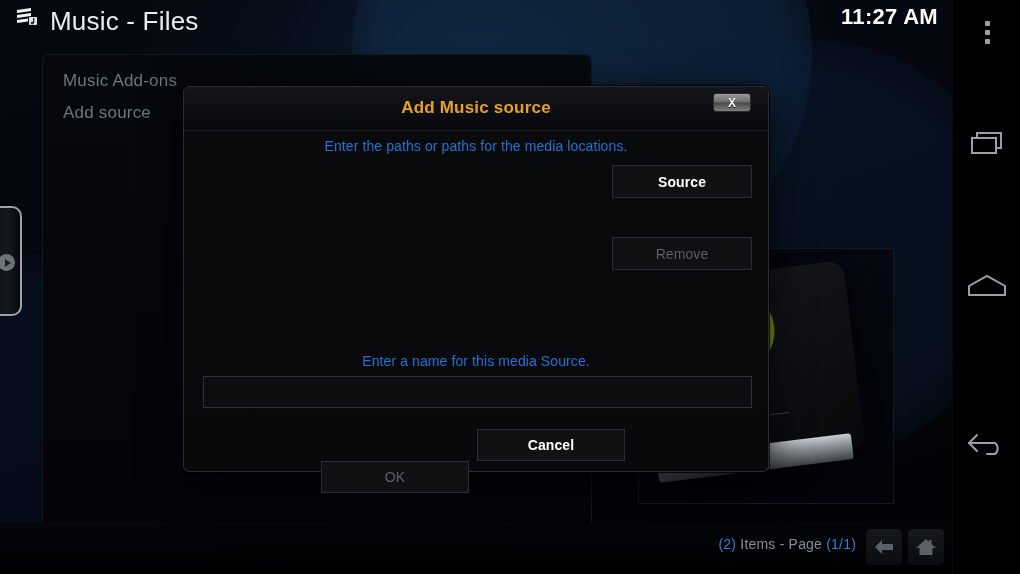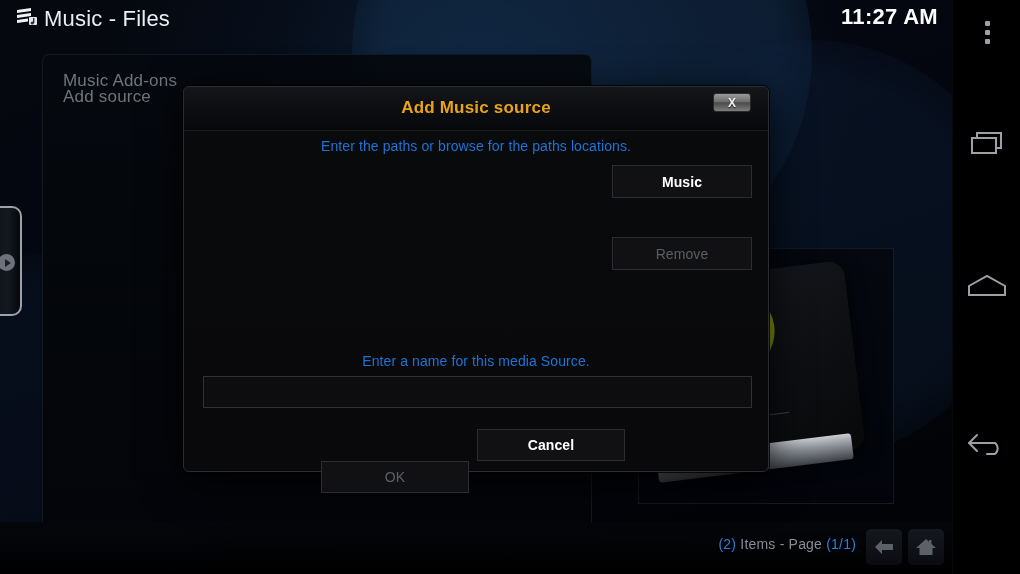--- a/index.html
+++ b/index.html
@@ -46,22 +46,22 @@
 
   
   #topbar {
     position:absolute; left:0; top:0; width:952px; height:38px;
     z-index:6;
   }
   #app-icon {
     position:absolute; left:14px; top:5px; width:26px; height:26px;
   }
   #app-title {
-    position:absolute; left:44px; top:6px;
-    font-size:22px; color:#e9eef3; letter-spacing:0.2px;
+    position:absolute; left:50px; top:6px;
+    font-size:26px; color:#e9eef3; letter-spacing:0.2px;
   }
   #clock {
     position:absolute; right:14px; top:4px;
     font-size:22px; font-weight:bold; color:#ffffff; letter-spacing:0.3px;
   }
 
   
   #content-panel {
     position:absolute; left:42px; top:54px;
     width:550px; height:468px;
@@ -69,21 +69,21 @@
     border-radius:7px 7px 0 0;
     border:1px solid rgba(40,48,60,0.45);
     border-bottom:none;
     z-index:2;
   }
   .menu-item {
     position:absolute; left:20px;
     font-size:17px; color:#6d757f; letter-spacing:0.2px;
   }
   #menu-0 { top:16px; }
-  #menu-1 { top:32px;text-align:right; }
+  #menu-1 { top:48px;text-align:right; }
 
   
   #thumb-wrap {
     position:absolute; left:638px; top:248px;
     width:256px; height:256px;
     z-index:2;
     border:1px solid rgba(48,56,70,0.40);
     background:linear-gradient(180deg, #050810 0%, #02040a 100%);
     overflow:hidden;
   }
@@ -371,24 +371,24 @@
       </div>
     </div>
 
     <div id="dialog">
 
       <div id="dlg-header">
         <div id="dlg-title">Add Music source</div>
         <div id="dlg-close">X</div>
       </div>
 
-      <div id="dlg-sub1">Enter the paths or browse for the paths locations.</div>
-
-
-      <div class="side-btn enabled" id="btn-browse">Music</div>
+      <div id="dlg-sub1">Enter the paths or paths for the media locations.</div>
+
+
+      <div class="side-btn enabled" id="btn-browse">Source</div>
       <div class="side-btn disabled" id="btn-remove">Remove</div>
 
       <div id="dlg-sub2">Enter a name for this media Source.</div>
 
       <input id="name-input" type="text" placeholder="" style="">
 
       <div class="action-btn disabled" id="btn-ok">OK</div>
       <div class="action-btn enabled" id="btn-cancel">Cancel</div>
     </div>
 

